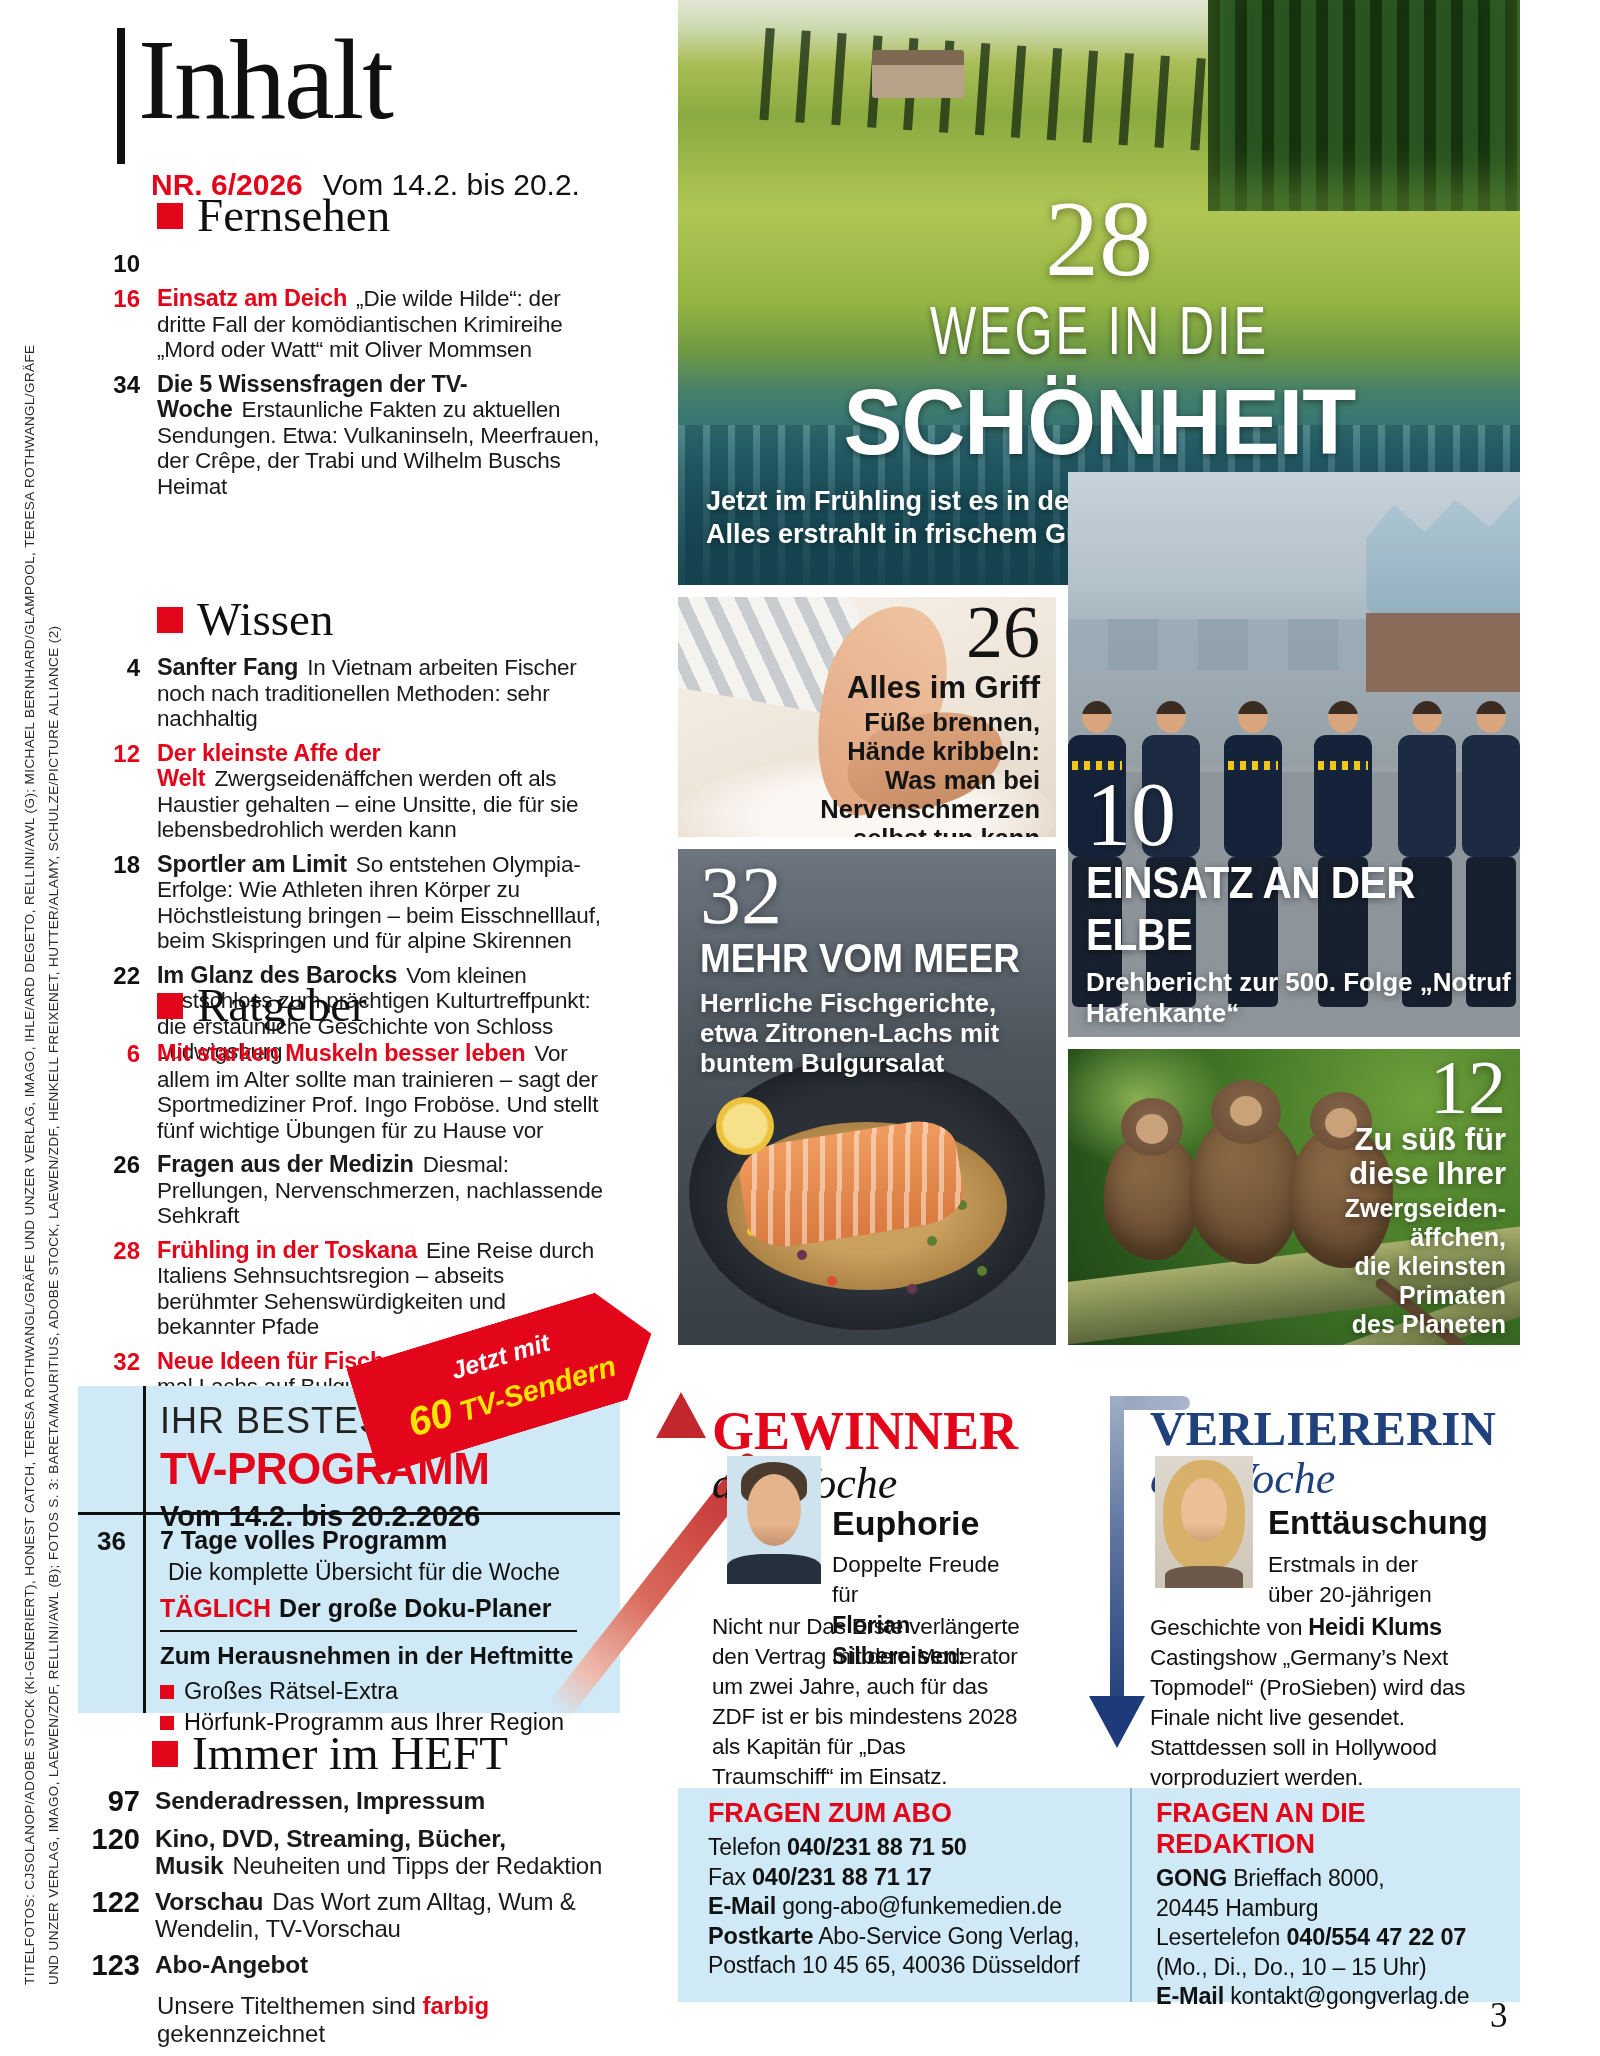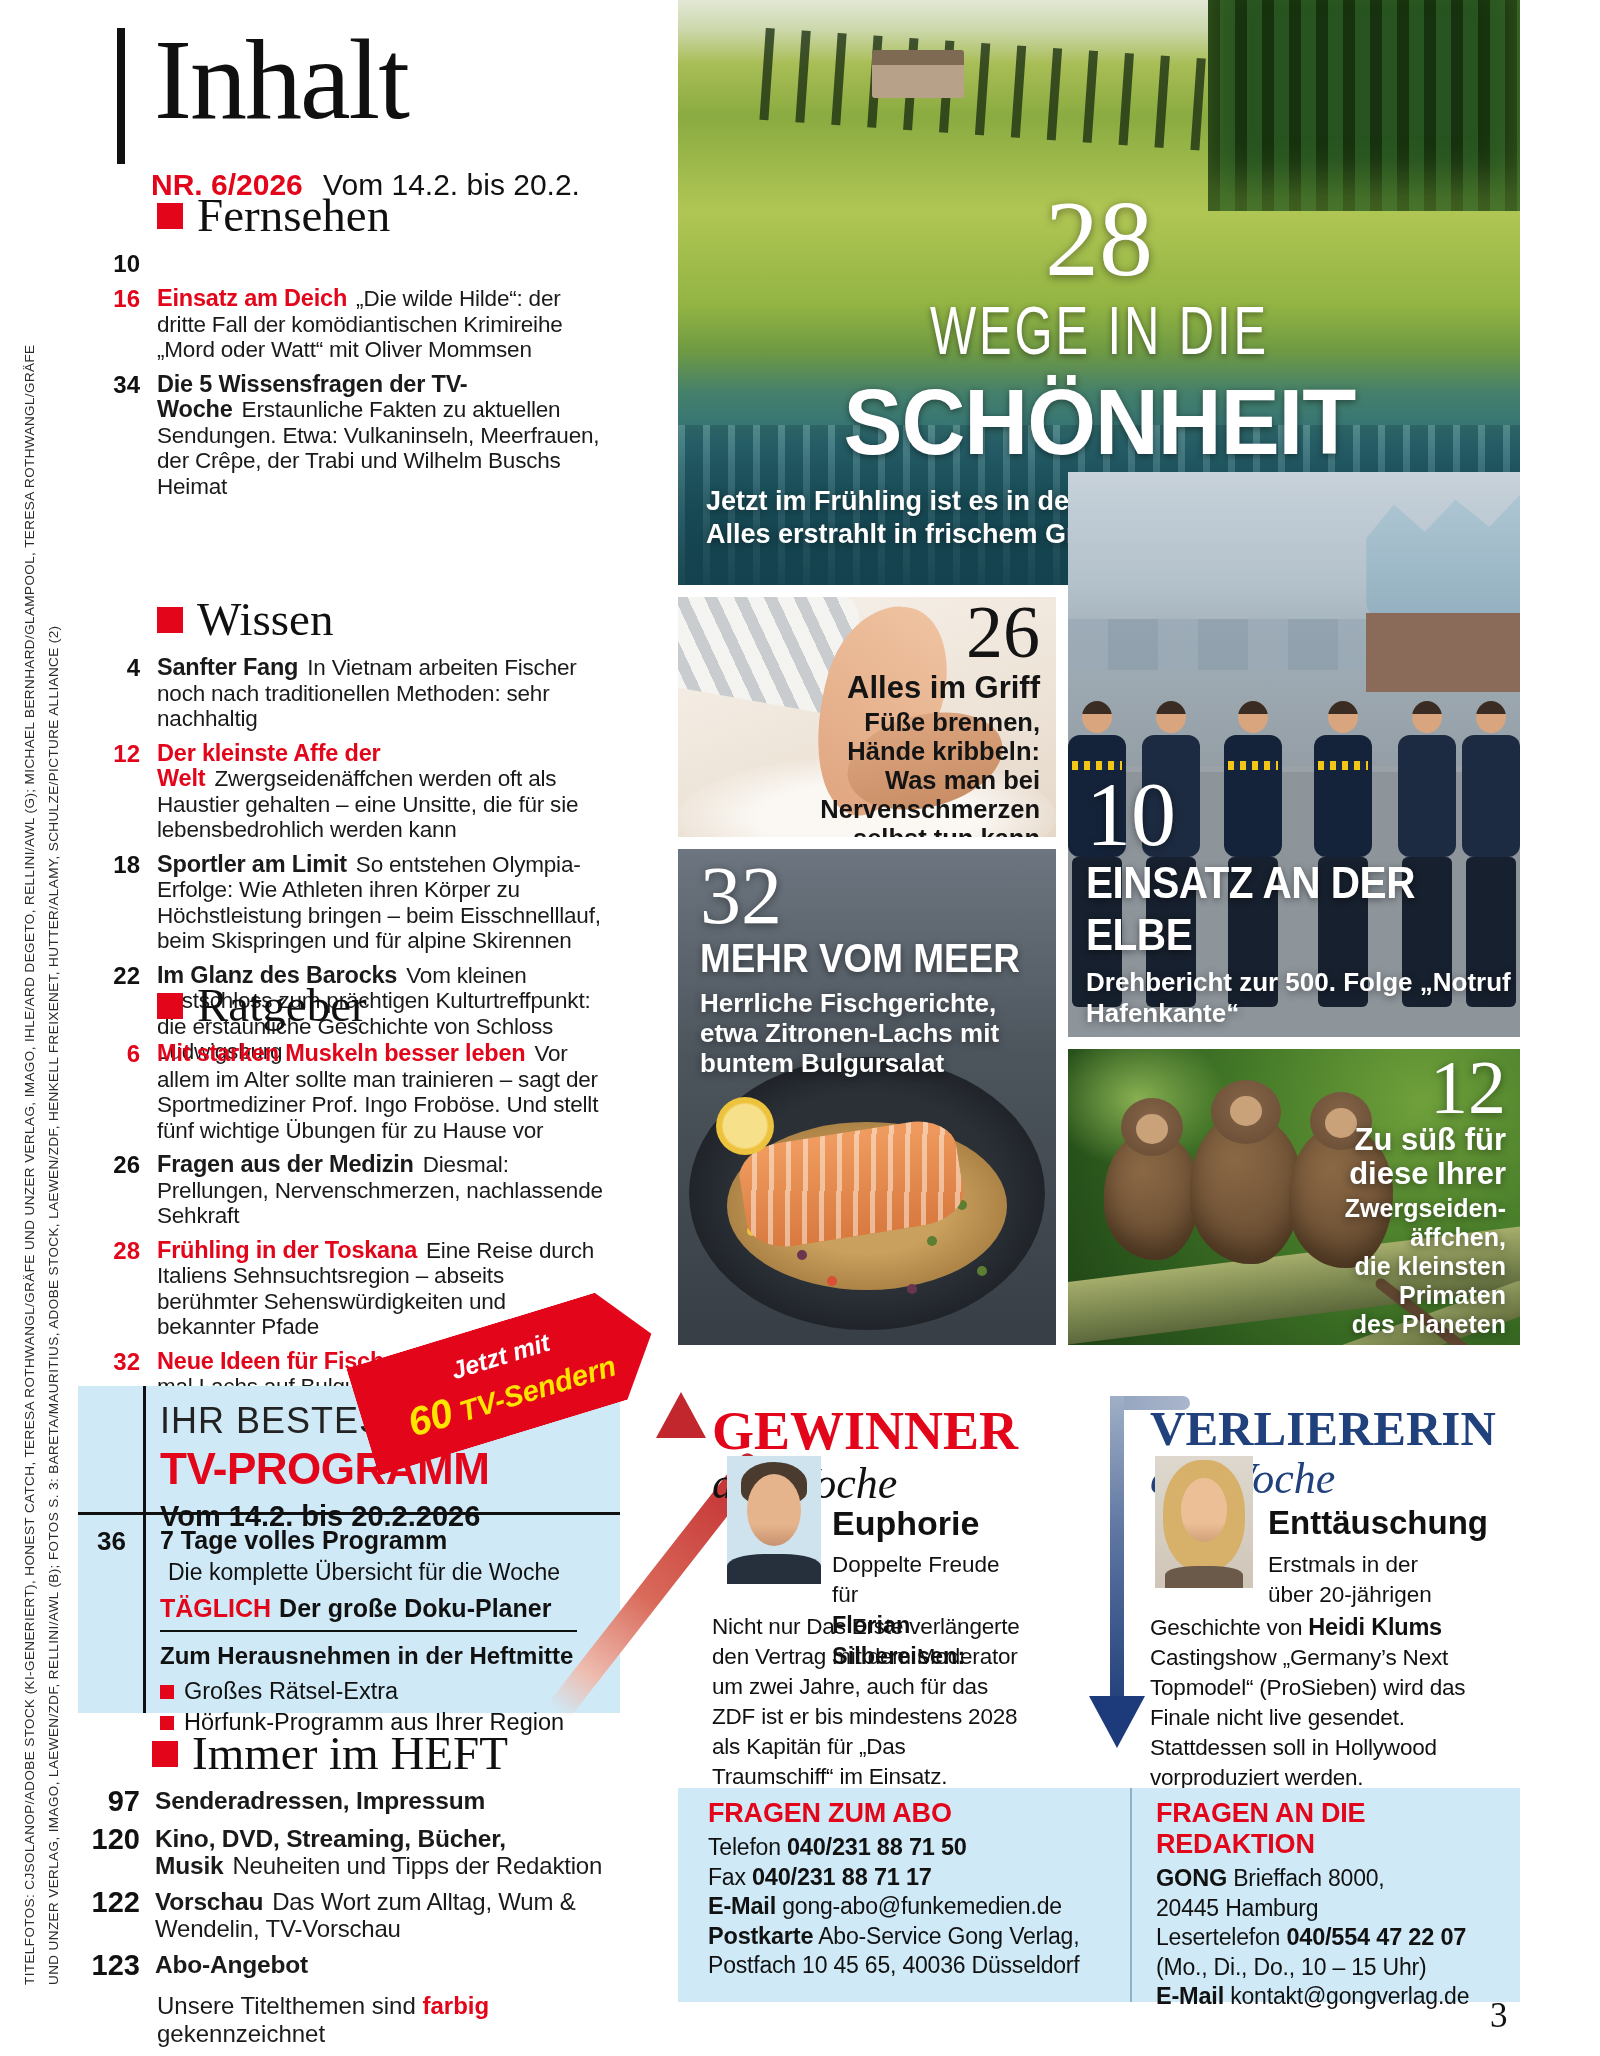--- a/index.html
+++ b/index.html
@@ -10,21 +10,21 @@
 
   
   .vtext{position:absolute;writing-mode:vertical-rl;transform:rotate(180deg);
          font-size:13.5px;letter-spacing:.4px;color:#2b2b2b;white-space:nowrap;overflow:hidden;}
   #credit-outer{left:22px;top:330px;height:1655px;}
   #credit-inner{left:46px;top:330px;height:1655px;}
 
   
   .hbar{position:absolute;left:117px;top:28px;width:8px;height:136px;background:#101010;}
   .title{position:absolute;left:138px;top:14px;font-family:"Liberation Serif",serif;
-         font-size:114px;font-weight:400;letter-spacing:-2px;color:#101010;margin-left:16px;}
+         font-size:114px;font-weight:400;letter-spacing:-2px;color:#101010;}
   .issue-line{position:absolute;left:151px;top:168px;font-size:30px;}
   .issue-line .nr{color:var(--red);font-weight:bold;}
   .issue-line .dr{margin-left:12px;color:#111;}
 
   
   .sec{position:absolute;left:80px;width:530px;}
   #sec-0{top:192px;} #sec-1{top:596px;} #sec-2{top:982px;}
   .sec-head{display:flex;align-items:center;gap:14px;margin:0 0 12px 77px;}
   .sq{width:26px;height:26px;background:var(--red);flex:none;}
   .sec-label{font-family:"Liberation Serif",serif;font-size:47px;line-height:1;color:#101010;}

